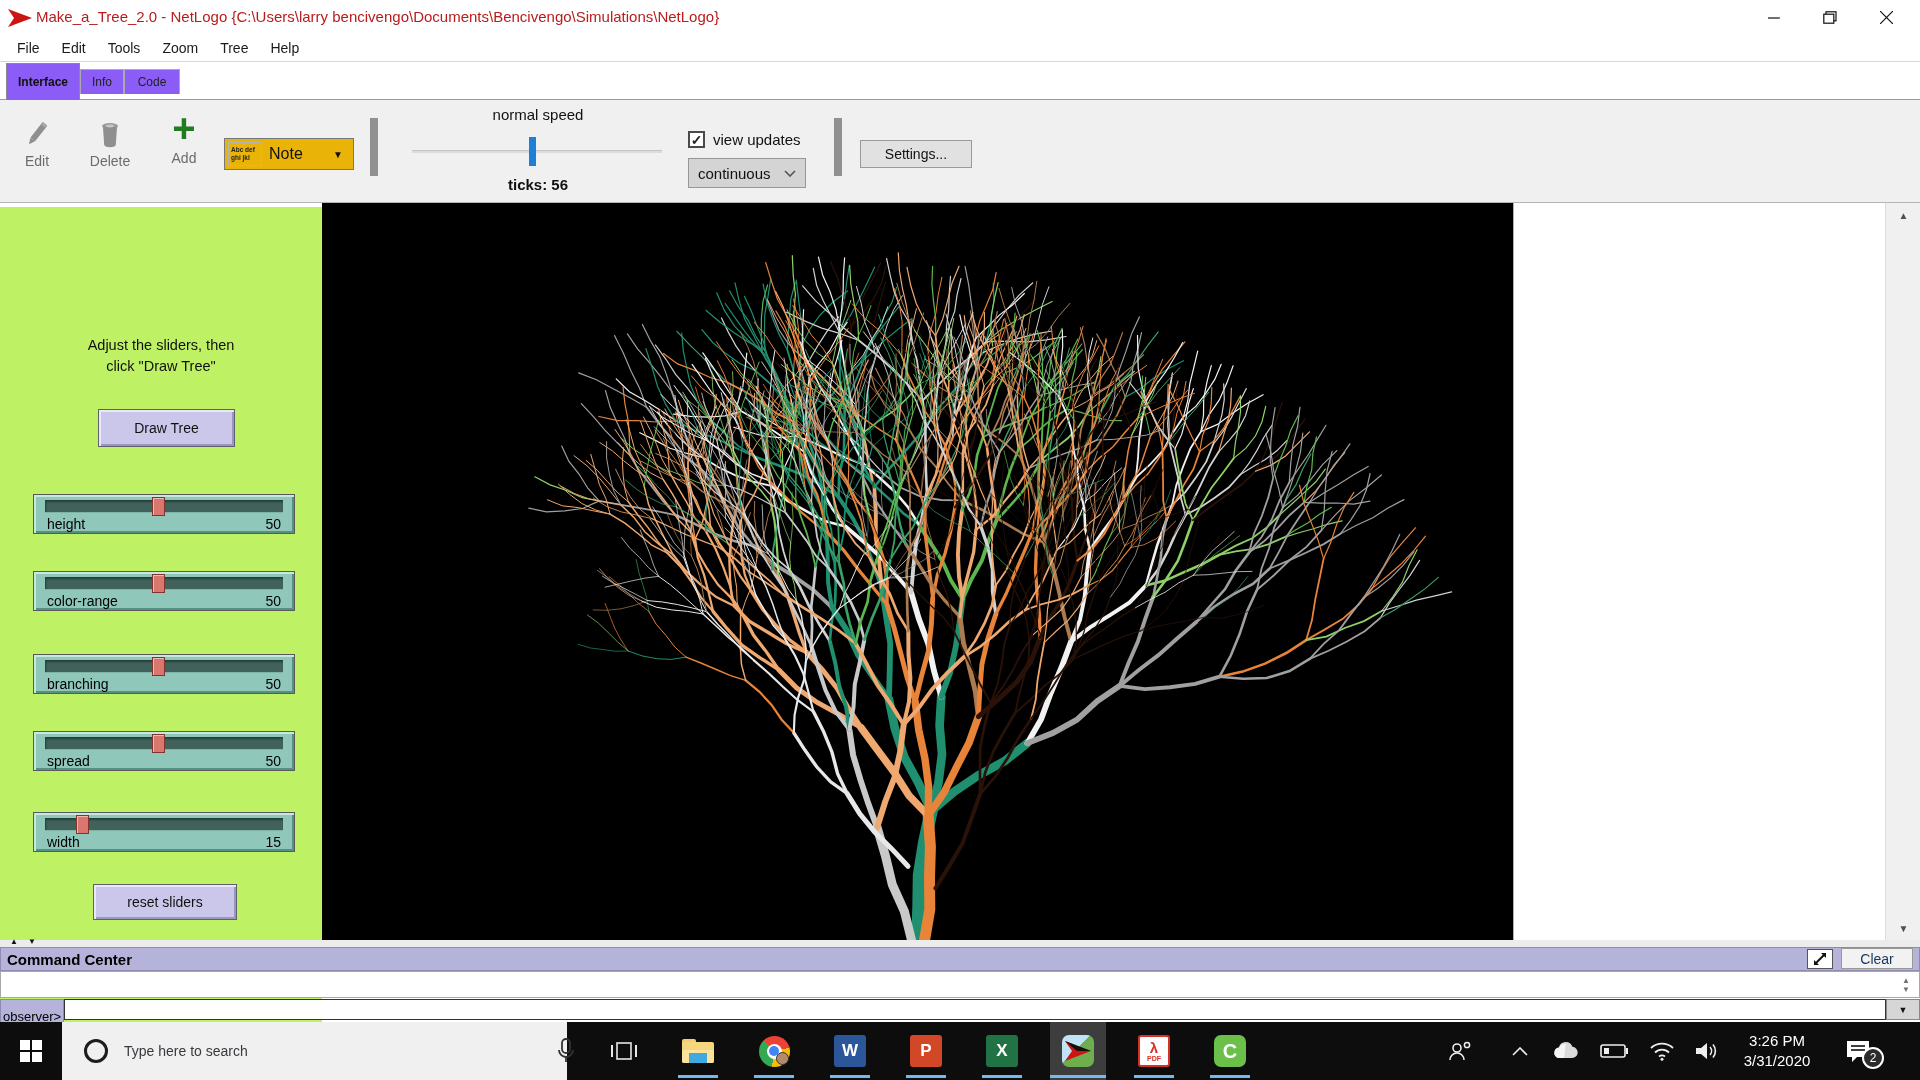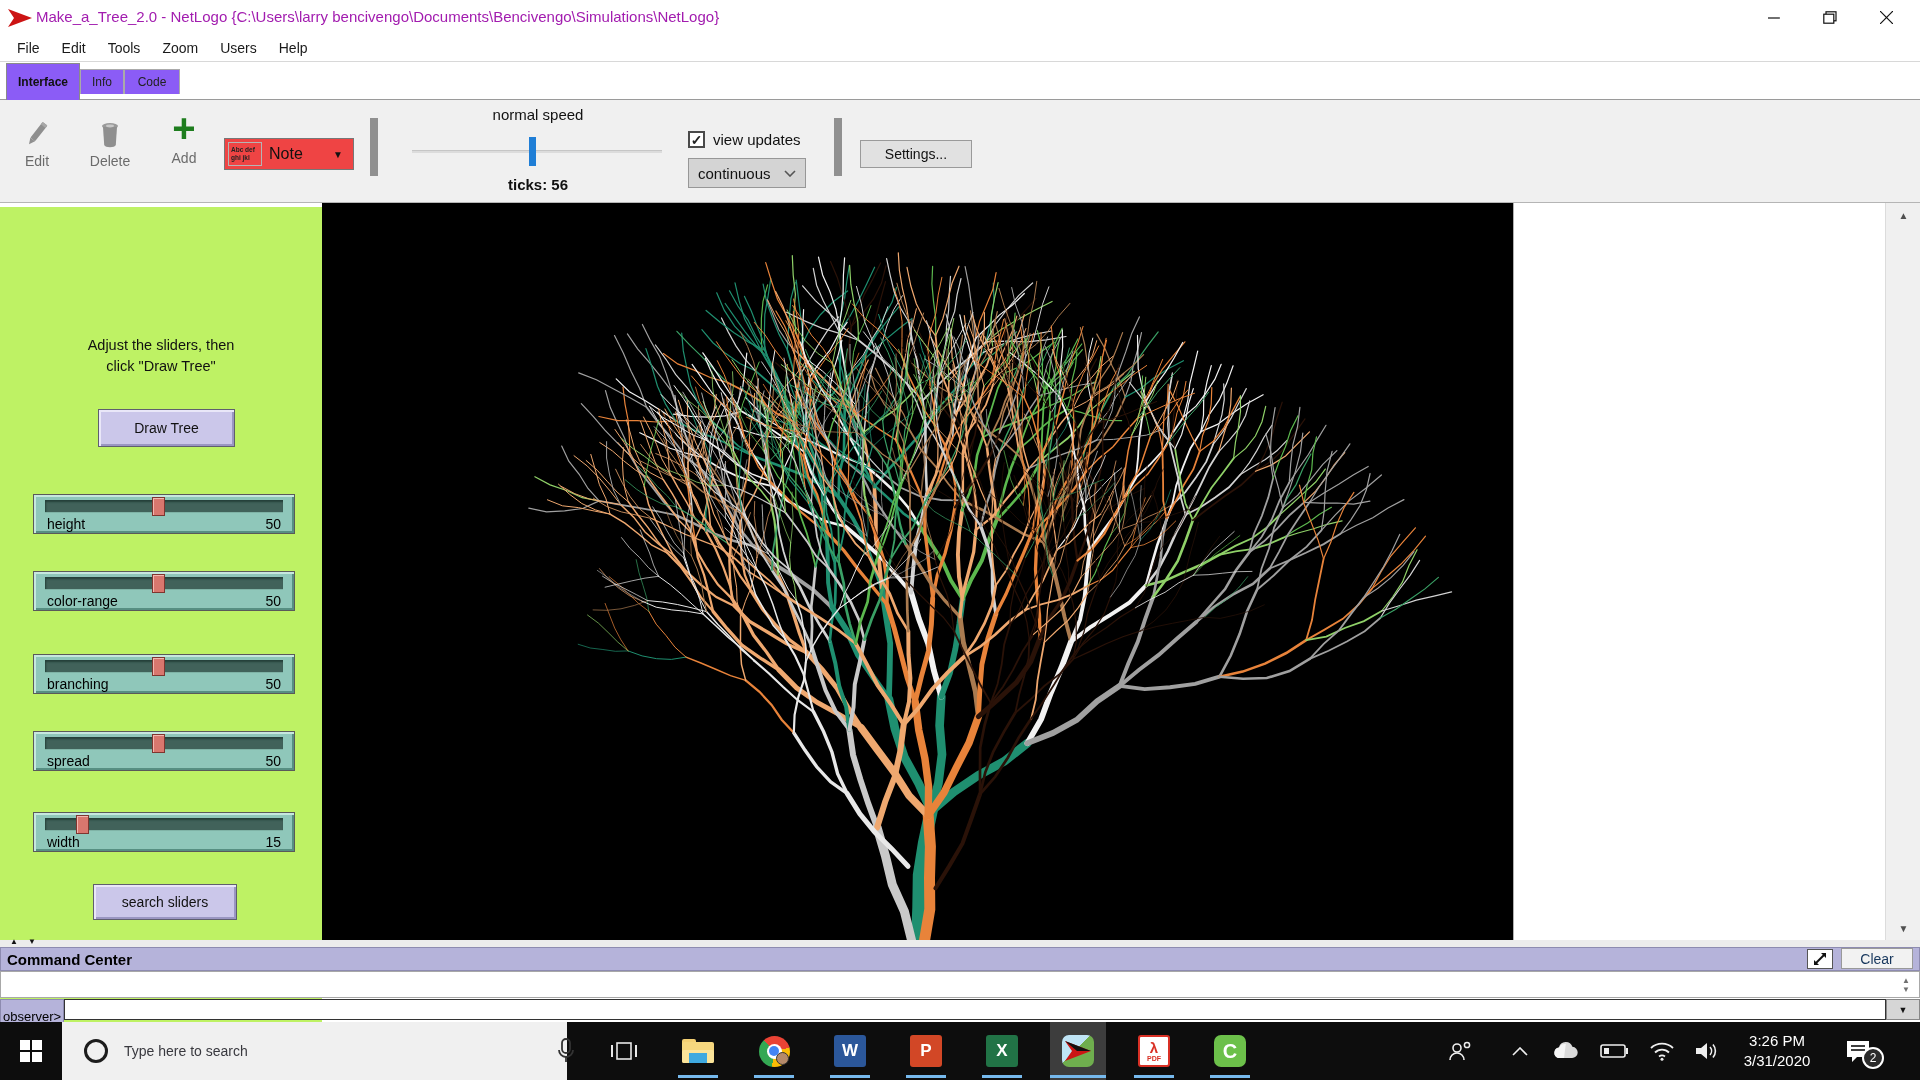--- a/index.html
+++ b/index.html
@@ -2,40 +2,40 @@
 <html><head>
 <meta charset="utf-8">
 <style>
   *{box-sizing:border-box;margin:0;padding:0}
   html,body{width:1920px;height:1080px;overflow:hidden}
   body{position:relative;font-family:"Liberation Sans",sans-serif;background:#fff;color:#111}
   .abs{position:absolute}
 
   
   #titlebar{top:0;left:0;width:1920px;height:35px;background:#fff}
-  #title-text{left:36px;top:8px;font-size:15px;color:#a21caf;white-space:nowrap}
+  #title-text{left:36px;top:8px;font-size:15px;color:#b91c1c;white-space:nowrap}
   #winctrl{top:0;right:6px;height:35px;display:flex}
   .winbtn{width:56px;height:35px;display:flex;align-items:center;justify-content:center}
 
   
   #menubar{top:35px;left:0;width:1920px;height:27px;background:#fff;border-bottom:1px solid #d8d8d8;display:flex;align-items:center;padding-left:6px}
   .menu-item{font-size:14px;font-weight:normal;color:#1a1a1a;padding:3px 11px}
 
   
   #tabbar{top:63px;left:0;width:1920px;height:37px;background:#fff}
   #tabline{top:99px;left:0;width:1920px;height:1px;background:#9a9a9a;z-index:1}
   .tab{position:absolute;display:flex;align-items:center;justify-content:center;font-size:12px;background:#8b5cf6;border:1px solid #aaa}
   .tab.active{top:63px;height:37px;font-weight:bold;border:1px solid #8a8a8a;border-bottom:none;z-index:2}
   .tab.inactive{top:69px;height:25px;color:#222;z-index:0;border-bottom:none}
 
   
   #toolbar{top:100px;left:0;width:1920px;height:103px;background:#f0f0f0;border-bottom:1px solid #b5b5b5}
   .toolbtn{position:absolute;text-align:center;color:#6b6b6b;font-size:14px}
   .vsep{position:absolute;top:18px;width:8px;height:58px;background:#909090}
-  #note-select{left:224px;top:38px;width:130px;height:32px;background:#ef4444;border:1px solid #777;display:flex;align-items:center;padding:3px}
+  #note-select{left:224px;top:38px;width:130px;height:32px;background:#eab308;border:1px solid #777;display:flex;align-items:center;padding:3px}
   #note-mini{width:34px;height:24px;border:1px solid #b5b5b5;font-size:6.5px;line-height:8px;color:#222;padding:3px 0 0 2px;font-weight:bold}
   #speed-track{left:412px;top:50px;width:250px;height:3px;background:#dcdcdc;border-top:1px solid #c6c6c6}
   #speed-handle{left:529px;top:37px;width:7px;height:29px;background:#1f7ed6}
   #chk{left:688px;top:31px;width:17px;height:17px;background:#fff;border:2px solid #4a4a4a;display:flex;align-items:center;justify-content:center}
   #continuous{left:688px;top:58px;width:118px;height:30px;background:#d4d4d4;border:1px solid #979797;display:flex;align-items:center;padding:0 9px;font-size:15px;color:#111}
   #settings-btn{left:860px;top:40px;width:112px;height:28px;background:#e1e1e1;border:1px solid #9a9a9a;display:flex;align-items:center;justify-content:center;font-size:14px;color:#111}
 
   
   #main{top:203px;left:0;width:1920px;height:737px;background:#fff}
   #left-panel{left:0;top:4px;width:322px;height:951px;background:#bef264}
@@ -105,21 +105,21 @@
         </svg>
       </div>
   </div>
 </div>
 
 <div class="abs" id="menubar">
   <div class="menu-item">File</div>
   <div class="menu-item">Edit</div>
   <div class="menu-item">Tools</div>
   <div class="menu-item">Zoom</div>
-  <div class="menu-item">Users</div>
+  <div class="menu-item">Tree</div>
   <div class="menu-item">Help</div>
 </div>
 
 <div class="abs" id="tabbar"></div>
 <div class="abs" id="tabline"></div>
 <div class="tab active" style="left:6px;width:74px">Interface</div>
 <div class="tab inactive" style="left:80px;width:44px">Info</div>
 <div class="tab inactive" style="left:124px;width:56px">Code</div>
 
 <div class="abs" id="toolbar">
@@ -216,21 +216,21 @@
       <div class="lab">spread</div>
       <div class="val">50</div>
     </div>
     <div class="nlslider" style="top:605px">
       <div class="track"></div>
       <div class="handle" style="left: 42px;"></div>
       <div class="lab">width</div>
       <div class="val">15</div>
     </div>
 
-    <div class="nlbutton" style="left:93px;top:677px;width:144px;height:36px">search sliders</div>
+    <div class="nlbutton" style="left:93px;top:677px;width:144px;height:36px">reset sliders</div>
   </div>
 
   <div class="abs" id="view-canvas">
     <svg id="tree-svg" width="1191" height="737" viewBox="0 0 1191 737">
         <polyline points="595.5,737.0 596.8,704.5 597.3,672.0 602.4,639.9 609.2,608.1" fill="none" stroke="#1f8f70" stroke-width="13.0" stroke-linecap="round"></polyline>
         <polyline points="609.2,608.1 596.8,580.7 582.4,554.3 572.9,525.7 566.9,496.2" fill="none" stroke="#1f8f70" stroke-width="8.7" stroke-linecap="round"></polyline>
         <polyline points="566.9,496.2 551.1,474.1 535.9,451.7 524.6,427.0 509.8,404.2" fill="none" stroke="#1f8f70" stroke-width="5.8" stroke-linecap="round"></polyline>
         <polyline points="509.8,404.2 491.6,387.2 471.3,372.8 450.0,359.9 431.6,343.0" fill="none" stroke="#a0a0a0" stroke-width="3.9" stroke-linecap="round"></polyline>
         <polyline points="431.6,343.0 411.3,337.7 391.6,330.4 372.8,320.9 353.7,312.1" fill="none" stroke="#a0a0a0" stroke-width="2.6" stroke-linecap="round"></polyline>
         <polyline points="353.7,312.1 334.7,308.1 315.5,304.7 296.3,301.3 277.2,297.9" fill="none" stroke="#a0a0a0" stroke-width="1.8" stroke-linecap="round"></polyline>

